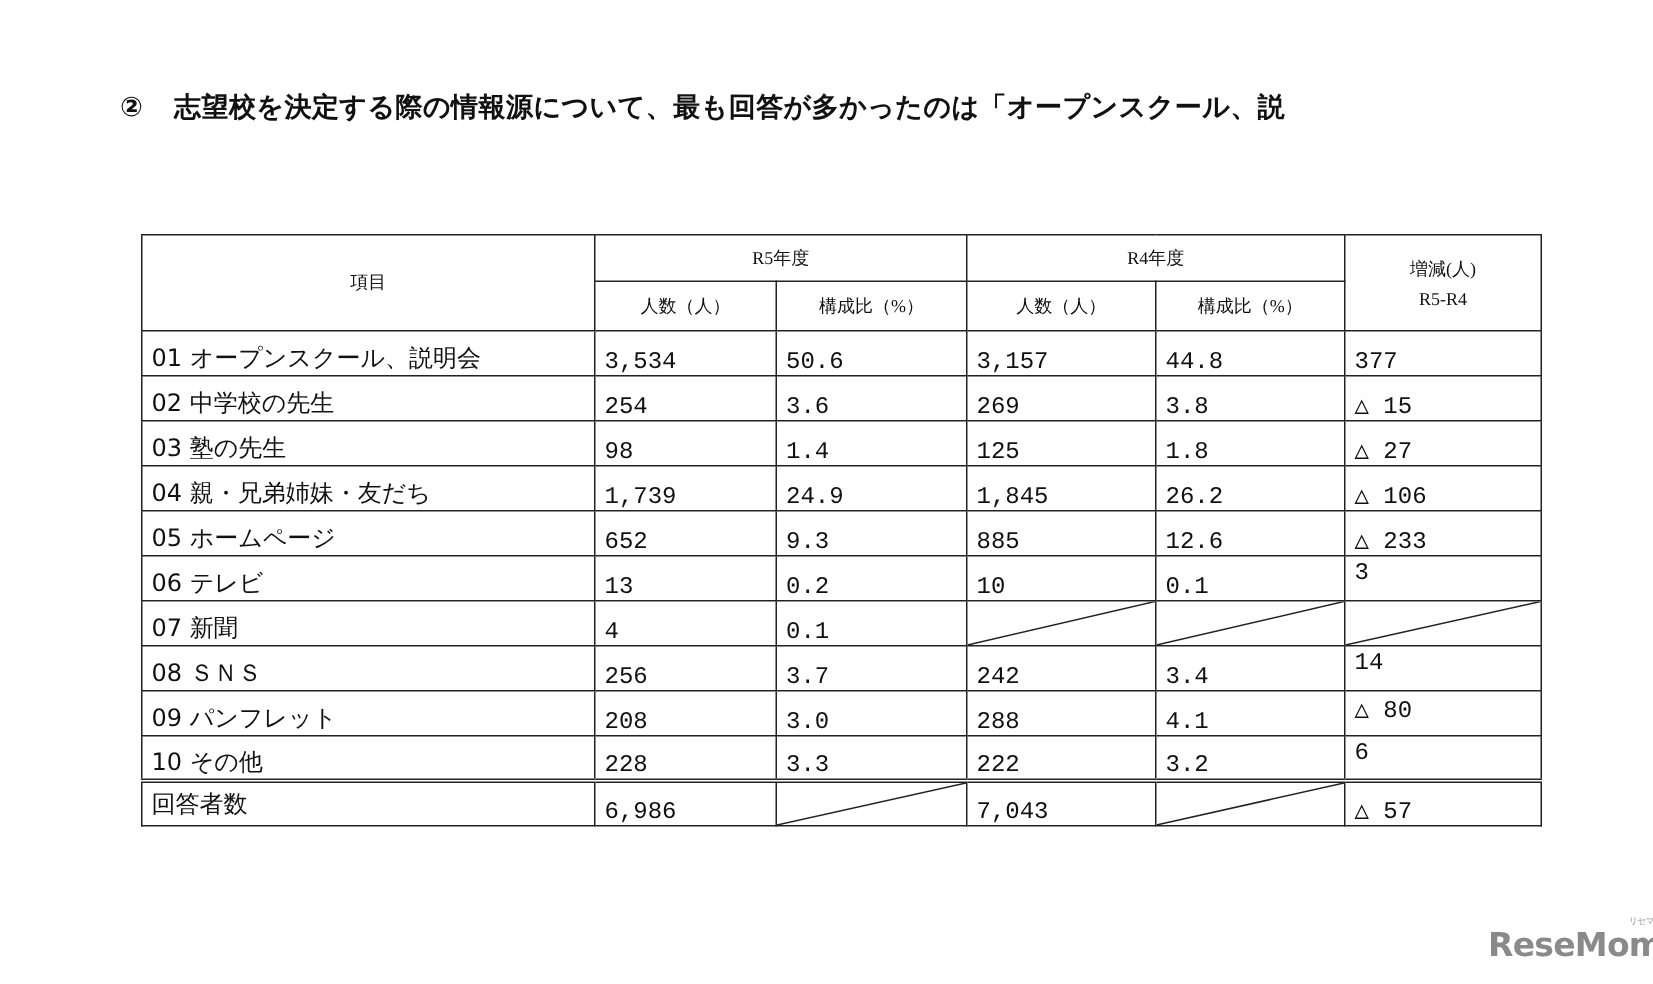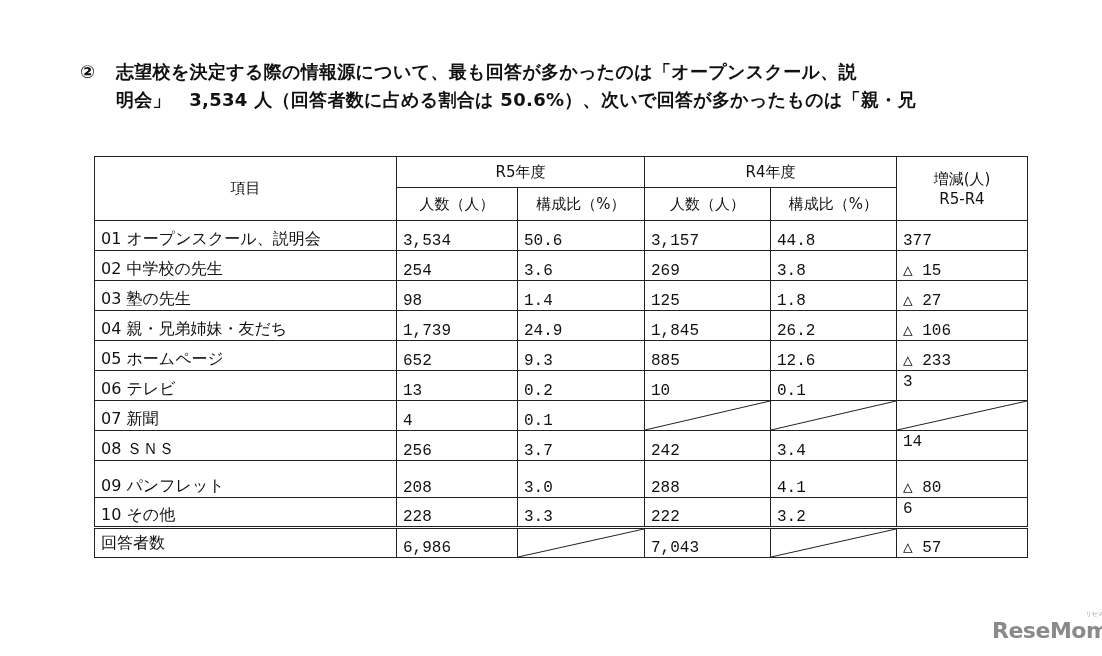--- a/index.html
+++ b/index.html
@@ -4,42 +4,41 @@
 <style>
   html, body { margin:0; padding:0; background:#ffffff; }
   body { width:1102px; height:656px; position:relative; overflow:hidden;
          font-family: "DejaVu Sans", "Liberation Sans", sans-serif; color:#111; }
   .intro { position:absolute; left:80px; top:58px; width:900px; font-size:18px; line-height:28px; font-weight:bold; letter-spacing:0.3px; }
   .intro .line { white-space:nowrap; }
   .intro .num { display:inline-block; width:36px; }
   .intro .indent { padding-left:36px; }
   table.data { position:absolute; left:94px; top:156px; border-collapse:collapse; font-size:16px; }
   table.data td, table.data th { border:1px solid #222; padding:0 6px; height:30px; box-sizing:border-box; font-weight:normal; }
-  table.data th { text-align:center; font-size:15px; }
+  table.data th { text-align:center; font-size:12px;font-family:Liberation Serif, serif; }
   .c-item { width:302px; text-align:left; }
   .c-num { width:121px; text-align:right; }
   .c-pct { width:127px; text-align:right; }
   .c-num4 { width:126px; text-align:right; }
   .c-pct4 { width:126px; text-align:right; }
   .c-diff { width:131px; text-align:right; }
   td.val { vertical-align:bottom; padding-bottom:2px;font-family:Liberation Mono, monospace; }
   td.item { vertical-align:bottom; padding-left:2px; padding-bottom:2px; }
   tr.total td { border-top:3px double #222; }
   td.total-label { }
   td.slash { position:relative; }
   td.slash svg { position:absolute; left:0; top:0; width:100%; height:100%; }
   .logo { position:absolute; left:992px; top:618px; font-size:22px; font-weight:bold; color:#8a8a8a; letter-spacing:-0.5px; }
   .logo small { position:absolute; right:0; top:-8px; font-size:6px; color:#999; font-weight:normal; }
 </style>
 </head>
 <body>
 
 <div class="intro">
   <div class="line"><span class="num">②</span><span>志望校を決定する際の情報源について、最も回答が多かったのは「オープンスクール、説</span></div>
-  <div class="line indent">明会」　3,534 人（回答者数に占める割合は 50.6%）、次いで回答が多かったものは「親・兄</div>
 </div>
 
 <table class="data">
   <thead>
     <tr style="height:31px">
       <th class="c-item" rowspan="2">項目</th>
       <th colspan="2">R5年度</th>
       <th colspan="2">R4年度</th>
       <th class="c-diff" rowspan="2" style="text-align:center;line-height:20px">
         <div>増減(人)</div>
@@ -129,21 +128,21 @@
       <td class="val">242</td>
       <td class="val">3.4</td>
       <td class="val" style="vertical-align:top;padding-top:2px">14</td>
     </tr>
     <tr>
       <td class="item">09 パンフレット</td>
       <td class="val">208</td>
       <td class="val">3.0</td>
       <td class="val">288</td>
       <td class="val">4.1</td>
-      <td class="val" style="vertical-align:top;padding-top:16px">△ 80</td>
+      <td class="val" style="vertical-align:top;padding-top:2px">△ 80</td>
     </tr>
     <tr>
       <td class="item">10 その他</td>
       <td class="val">228</td>
       <td class="val">3.3</td>
       <td class="val">222</td>
       <td class="val">3.2</td>
       <td class="val" style="vertical-align:top;padding-top:2px">6</td>
     </tr>
     <tr class="total">

